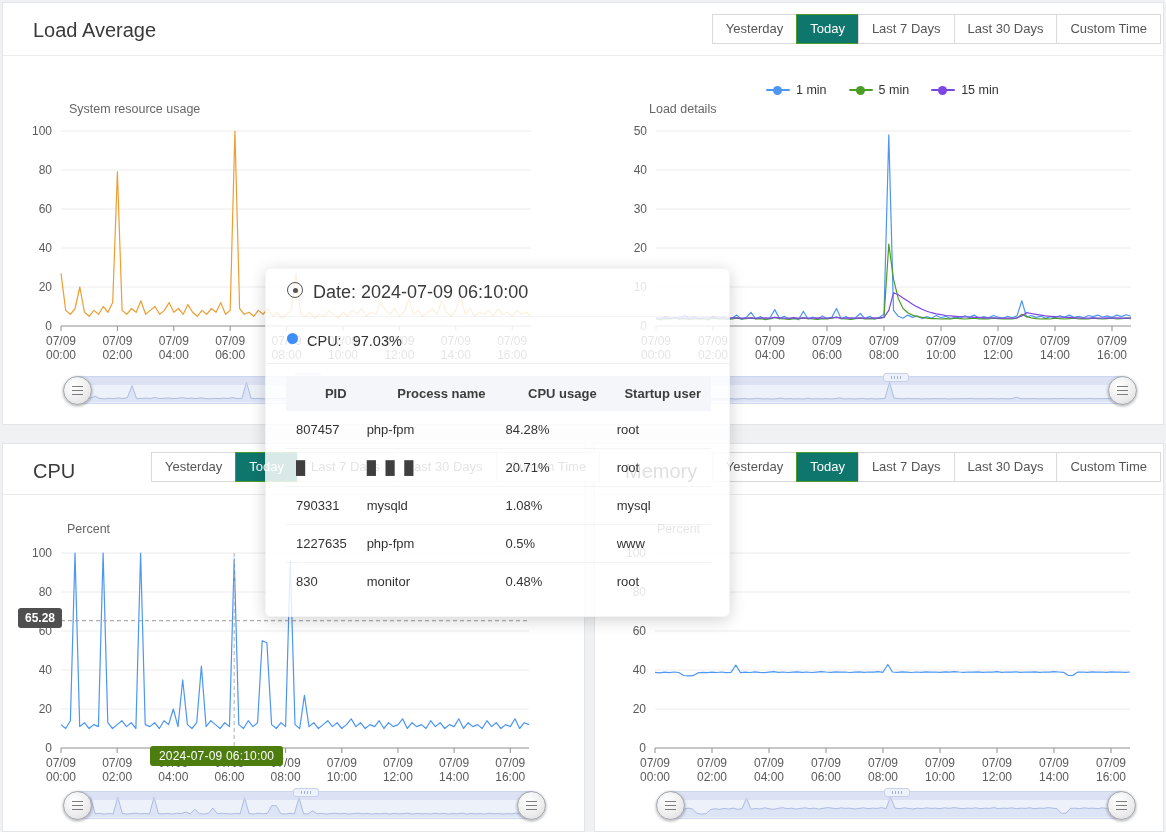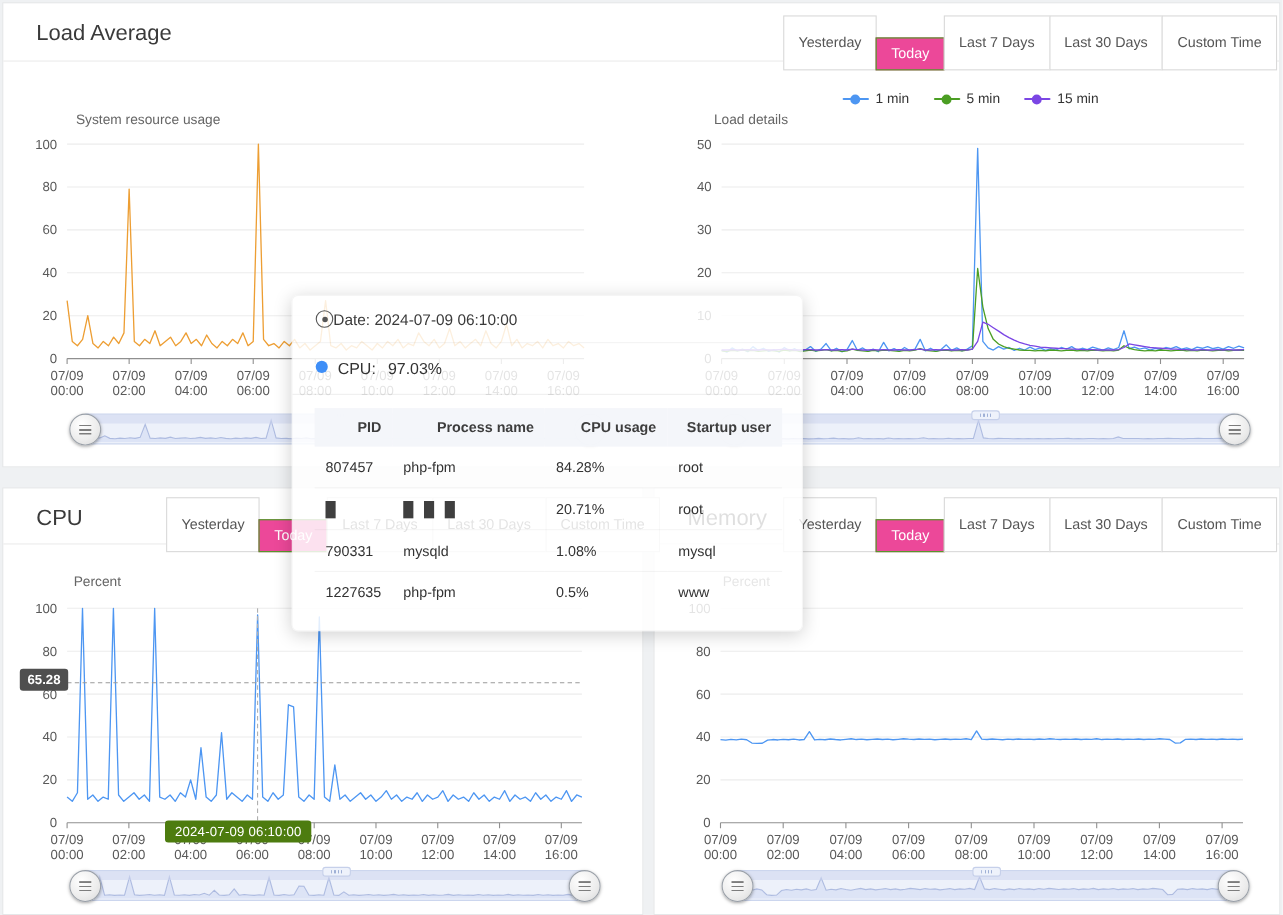--- a/index.html
+++ b/index.html
@@ -12,21 +12,21 @@
   .sec-header{position:absolute;left:0;right:0;top:0;height:52px;border-bottom:1px solid #ebebeb;}
   #card-cpu .sec-header,#card-mem .sec-header{height:50px;}
   .sec-title{position:absolute;left:30px;top:16px;font-size:20px;color:#3a3a3a;}
   .btn-group{position:absolute;display:flex;z-index:5;}
   #card-load .btn-group{right:2px;top:11px;}
   #card-cpu .btn-group{left:148px;top:8px;}
   #card-mem .btn-group{right:2px;top:8px;}
   .tbtn{padding:6px 13px;font-size:13px;line-height:16px;color:#555;background:#fff;
         border:1px solid #d9d9d9;margin-left:-1px;cursor:pointer;font-family:inherit;white-space:nowrap;}
   .tbtn:first-child{margin-left:0;}
-  .tbtn.active{background:#ec4899;border-color:#4b9e23;color:#fff;margin-top:20px;}
+  .tbtn.active{background:#0f766e;border-color:#4b9e23;color:#fff;}
   .chart-title{position:absolute;font-size:12.5px;color:#666;z-index:2;}
   #title-sys{left:66px;top:99px;}
   #title-load{left:646px;top:99px;}
   #title-cpu-pc{left:64px;top:78px;}
   #title-mem-pc{left:62px;top:78px;}
   svg{display:block;}
   #svg-sys{position:absolute;left:8px;top:122px;}
   #svg-load{position:absolute;left:603px;top:122px;}
   #svg-cpu{position:absolute;left:8px;top:103px;}
   #svg-mem{position:absolute;left:10px;top:103px;}
@@ -58,22 +58,22 @@
   .leg-line{position:absolute;left:0;top:0;width:24px;height:2px;border-radius:1px;}
   .leg-dot{position:absolute;left:7px;top:-3.5px;width:9px;height:9px;border-radius:50%;}
   
   .badge{position:absolute;background:#4f4f4f;color:#fff;font-size:12px;border-radius:3px;z-index:10;}
   #badge-y{left:18px;top:608px;padding:3px 7px;font-weight:bold;}
   #badge-x{left:150px;top:746px;padding:3px 9px;background:#4d7c0f;letter-spacing:0.2px;}
   
   #tooltip{position:absolute;left:265px;top:268px;width:465px;z-index:50;
            background:rgba(255,255,255,0.84);border-radius:6px;
            box-shadow:0 3px 16px rgba(0,0,0,0.18);border:1px solid rgba(0,0,0,0.04);box-sizing:border-box;}
-  .tt-header{display:flex;align-items:flex-start;padding:13px 21px;
-             border-bottom:1px solid rgba(0,0,0,0.045);font-size:14px;color:#3a3a3a;}
+  .tt-header{display:flex;align-items:flex-start;gap:10px;padding:13px 21px;
+             border-bottom:1px solid rgba(0,0,0,0.045);font-size:18px;color:#3a3a3a;}
   .icon-target{position:relative;width:14px;height:14px;border:1.5px solid #555;border-radius:50%;flex:none;}
   .icon-target span{position:absolute;left:50%;top:50%;width:5px;height:5px;margin:-2.5px 0 0 -2.5px;
                     border-radius:50%;background:#555;}
   .tt-cpu{display:flex;align-items:flex-start;gap:9px;padding:16px 21px 14px;
           border-bottom:1px solid rgba(0,0,0,0.06);font-size:14.5px;color:#333;}
   .dot{width:11px;height:11px;border-radius:50%;flex:none;}
   .tt-cpu b{font-weight:normal;margin-left:2px;}
   .tt-table{width:425px;margin:12px 20px 16px;border-collapse:collapse;font-size:13px;color:#333;}
   .tt-table th{text-align:right;font-weight:bold;color:#3d3d3d;padding:10px 10px;
                background:rgba(243,245,250,0.92);}
@@ -439,17 +439,23 @@
           <td>mysqld</td>
           <td>1.08%</td>
           <td>mysql</td>
         </tr>
         <tr>
           <td>1227635</td>
           <td>php-fpm</td>
           <td>0.5%</td>
           <td>www</td>
         </tr>
+        <tr>
+          <td>830</td>
+          <td>monitor</td>
+          <td>0.48%</td>
+          <td>root</td>
+        </tr>
       </tbody>
     </table>
   </div>
 
 </div>
 
 </body></html>

